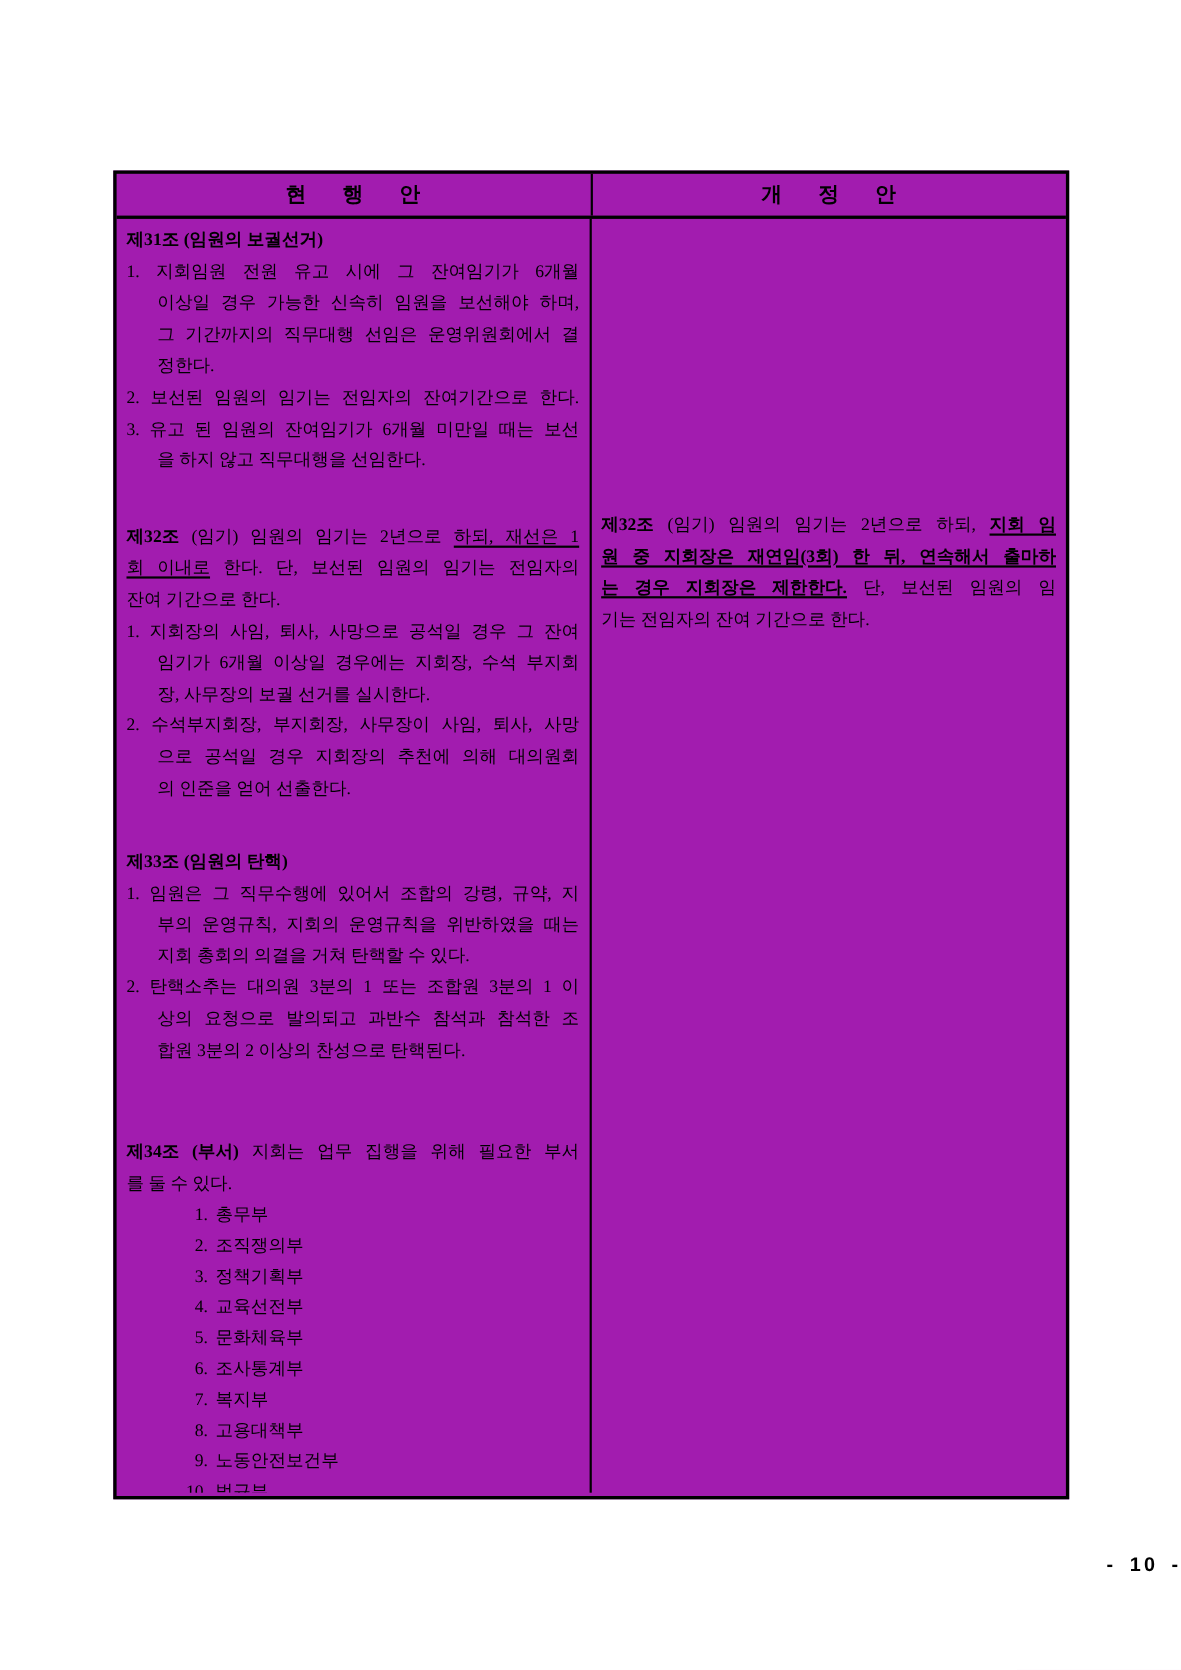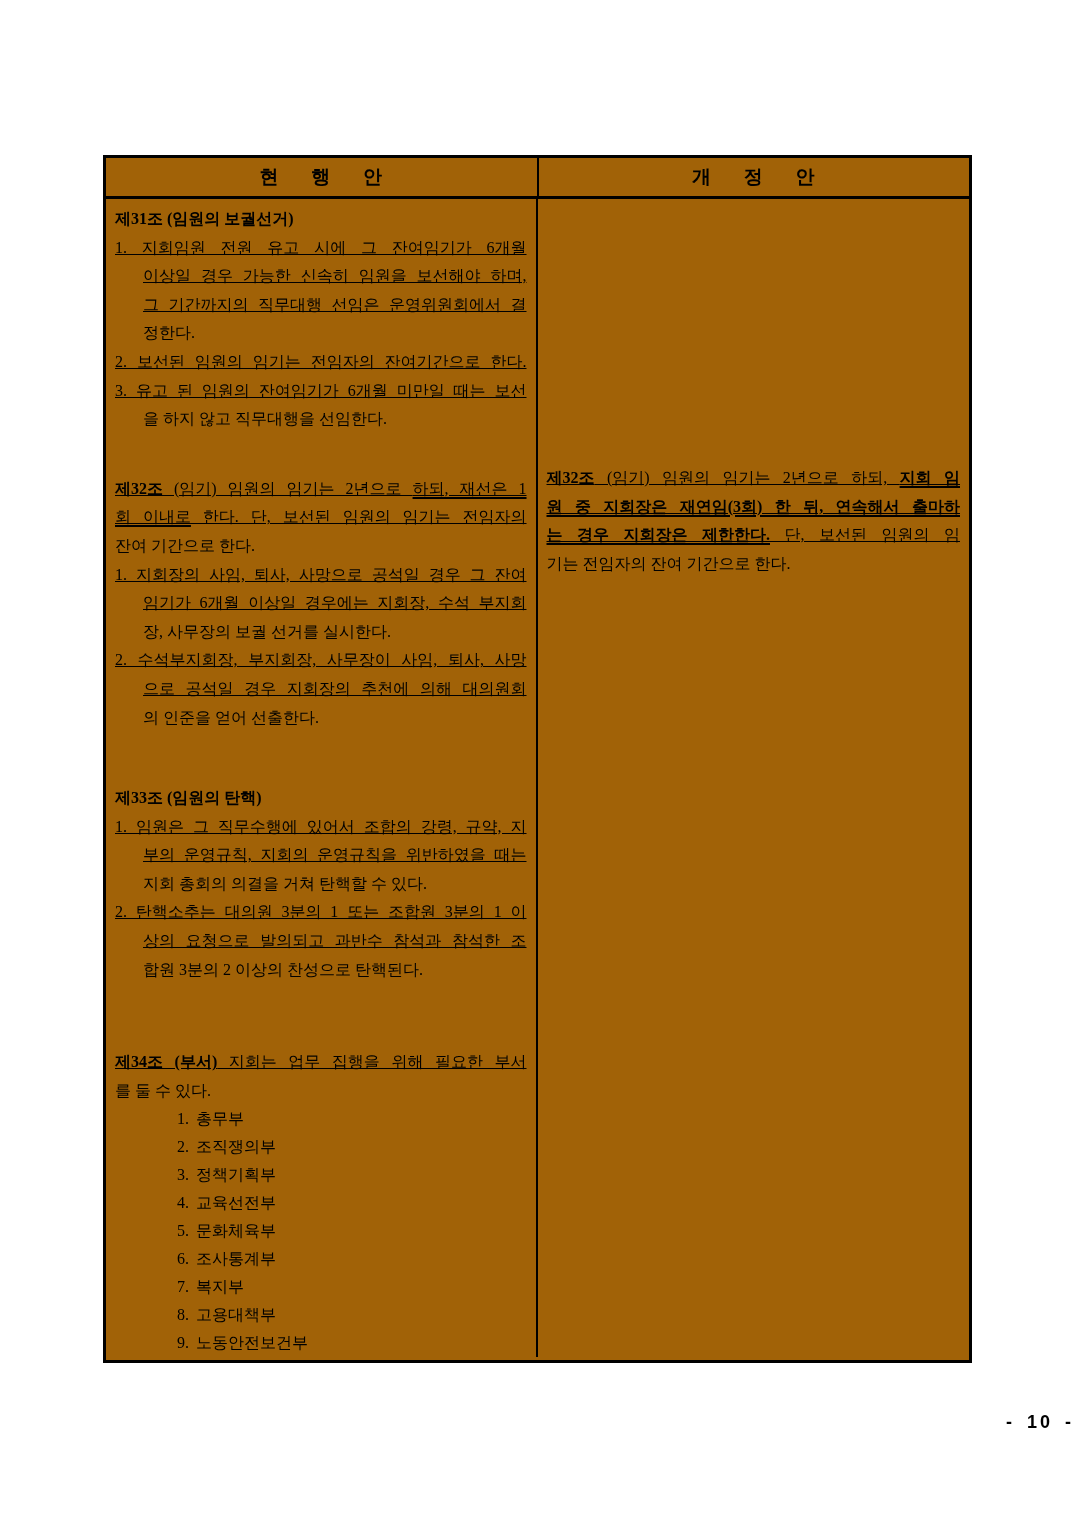--- a/index.html
+++ b/index.html
@@ -3,43 +3,43 @@
 <meta charset="utf-8">
 <style>
   html,body { margin:0; padding:0; background:#ffffff; }
   .page {
     position:relative; width:1074px; height:1518px; background:#ffffff;
     font-family:"Liberation Serif","DejaVu Serif",serif; color:#000;
     overflow:hidden;
   }
   .doc-table {
     position:absolute; left:103px; top:155px; width:869px; height:1208px;
-    border:3px solid #000; box-sizing:border-box; background:#a16207;
+    border:3px solid #000; box-sizing:border-box; background:#a21caf;
   }
   .thead { display:flex; height:38px; border-bottom:3px solid #000; box-sizing:content-box; }
   .th {
     flex:1 1 50%; display:flex; align-items:center; justify-content:center;
     font-weight:bold; font-size:19px; word-spacing:26px; letter-spacing:1px;
   }
   .th.leftcol { border-right:2px solid #000; }
   .tbody { display:flex; height:calc(100% - 44px); }
   .cell {
     flex:1 1 50%; box-sizing:border-box; padding:6px 9px 0 9px;
     font-size:16px; line-height:28.6px; overflow:hidden;
     word-break:break-all;
   }
   .cell.leftcol { border-right:2px solid #000; }
   .ln { min-height:28.6px; }
-  .ln.j { text-align:justify; text-align-last:justify;text-decoration:underline; }
+  .ln.j { text-align:justify; text-align-last:justify; }
   .ln.h { padding-left:28px; }
   .b  { font-weight:bold; }
   .u  { text-decoration:underline; text-underline-offset:3px; text-decoration-thickness:1.5px; }
   .bu { font-weight:bold; text-decoration:underline; text-underline-offset:3px; text-decoration-thickness:1.5px; }
   .gap-a32 { margin-top:41px; }
-  .gap-a33 { margin-top:52px; }
+  .gap-a33 { margin-top:38px; }
   .gap-a34 { margin-top:64px; }
   .spacer { height:259px; }
   .dept { line-height:28px; min-height:28px;margin-left:46px; }
   .dno { display:inline-block; width:28px; text-align:right; }
   .dname { margin-left:7px; }
   .footer {
     position:absolute; top:1412px; left:0; width:100%; text-align:right;
     font-family:"Liberation Sans","DejaVu Sans",sans-serif;
     font-weight:bold; font-size:18px; letter-spacing:3px; word-spacing:4px;
   }

